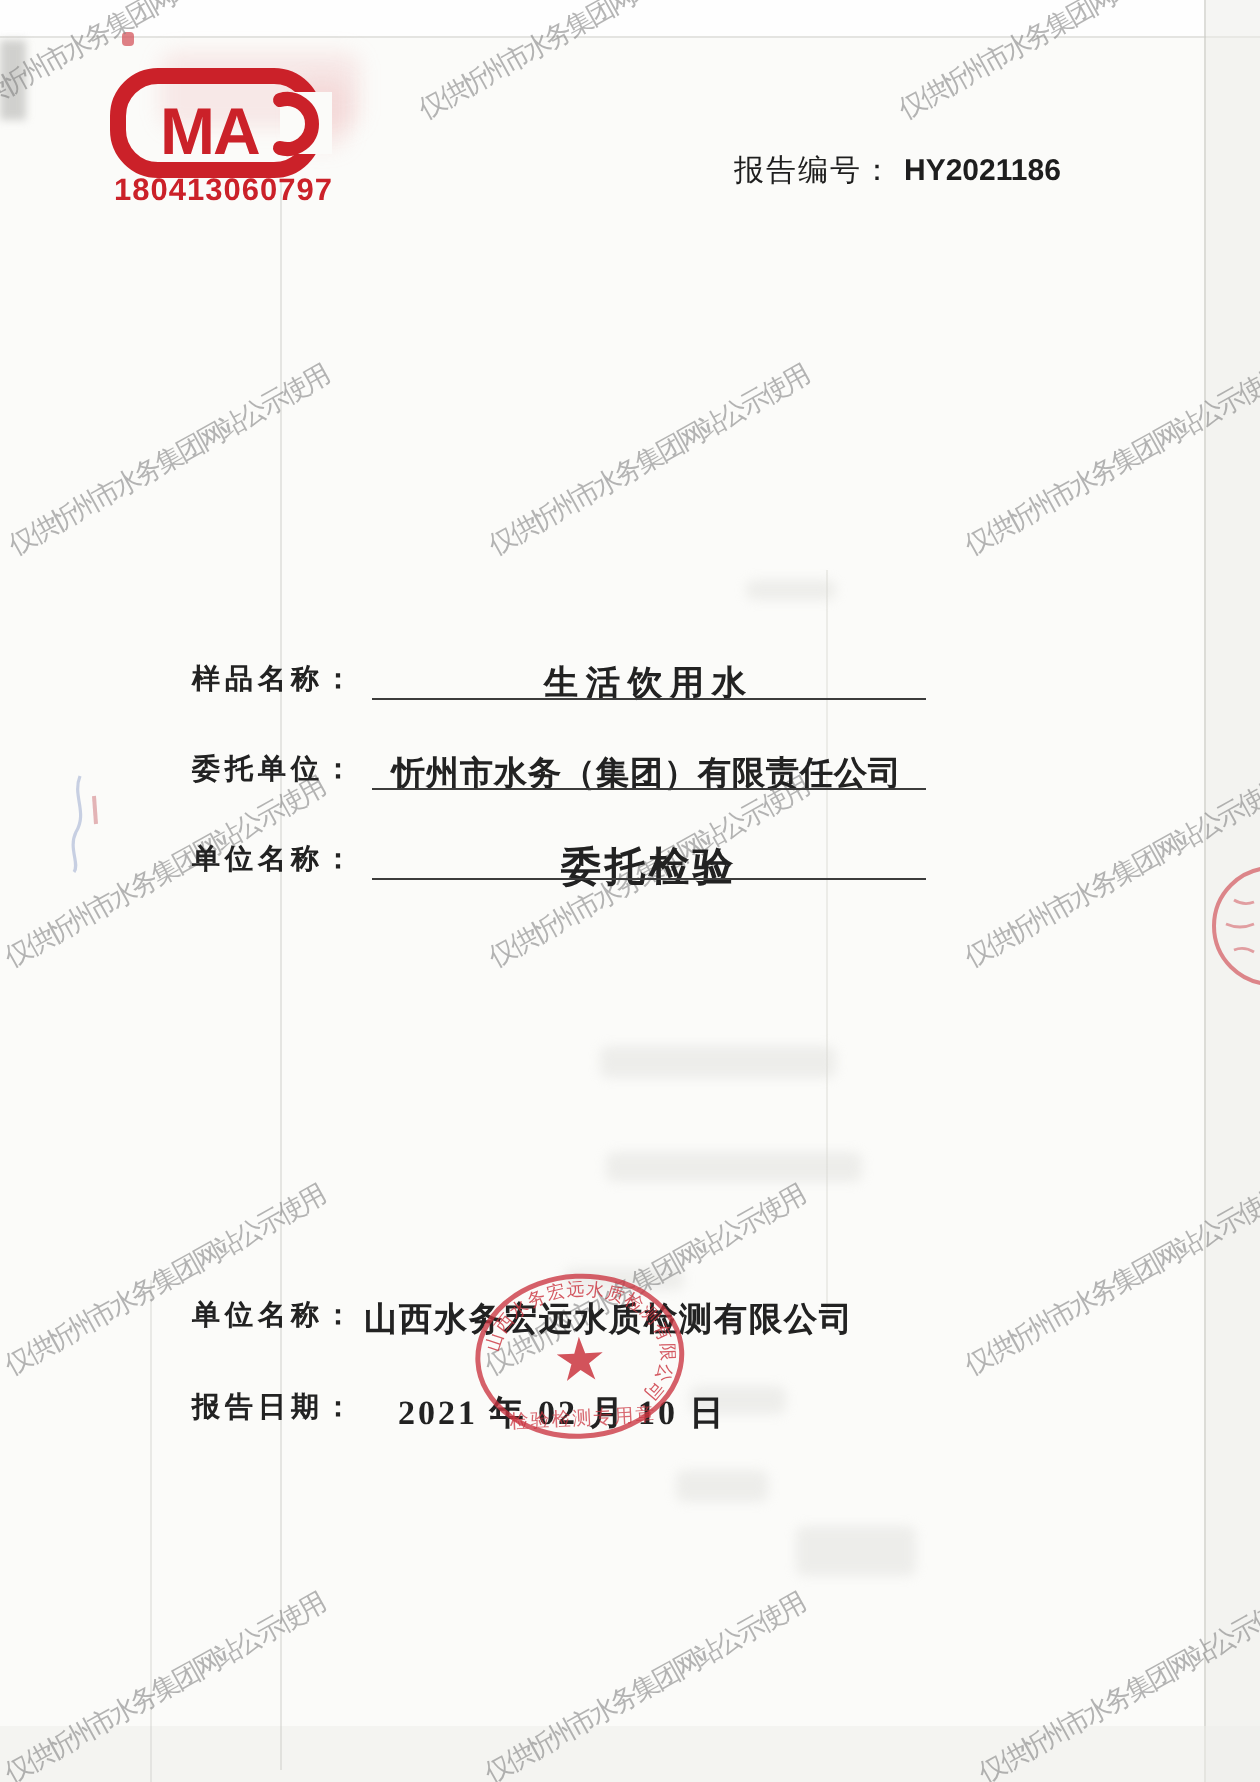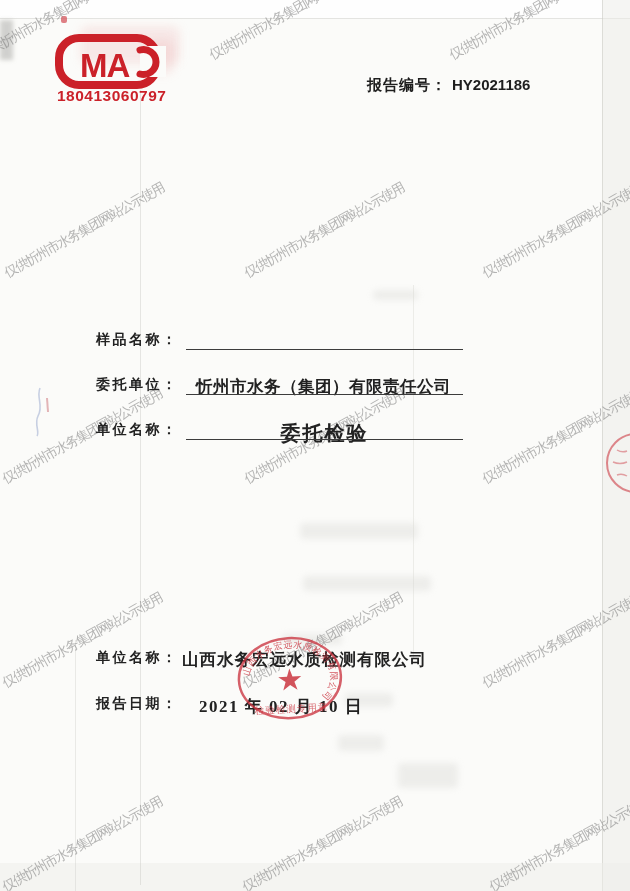--- a/index.html
+++ b/index.html
@@ -29,21 +29,21 @@
   }
   
   .cma{position:absolute;left:54px;top:34px;width:112px;height:56px;}
   .cma-number{
     position:absolute;left:57px;top:87px;width:120px;
     font-family:"Liberation Sans","DejaVu Sans",sans-serif;
     font-weight:700;font-size:15.5px;letter-spacing:.5px;color:#cb2129;
   }
   
   .report-no{position:absolute;left:367px;top:76px;display:flex;align-items:baseline;}
-  .report-no .lab{font-size:15px;font-weight:700;letter-spacing:1px;color:#1e1e1e;}
+  .report-no .lab{font-size:15px;font-weight:400;letter-spacing:1px;color:#1e1e1e;}
   .report-no .val{font-family:"Liberation Sans","DejaVu Sans",sans-serif;font-size:15px;font-weight:700;color:#1e1e1e;margin-left:5px;text-align:center;}
   
   .title{
     position:absolute;left:202px;top:160px;
     font-size:37px;font-weight:700;letter-spacing:4px;color:#252525;white-space:nowrap;
   }
   
   .flabel{position:absolute;left:96px;font-size:14px;font-weight:700;letter-spacing:2.5px;color:#222;white-space:nowrap;}
   .fvalue{position:absolute;font-weight:700;color:#222;white-space:nowrap;}
   .uline{position:absolute;left:186px;width:277px;height:1px;background:#3c3c3c;}
@@ -101,20 +101,21 @@
   </svg>
   <div class="cma-number">180413060797</div>
 
   <div class="report-no">
     <span class="lab">报告编号：</span>
     <span class="val">HY2021186</span>
   </div>
 
 
   <div class="flabel" style="top:331px;">样品名称：</div>
+  <div class="fvalue v-center" style="top:330px;font-size:17px;letter-spacing:4px;">生活饮用水</div>
   <div class="uline" style="top:349px;"></div>
 
   <div class="flabel" style="top:376px;">委托单位：</div>
   <div class="fvalue" style="left:196px;top:376px;font-size:16.5px;letter-spacing:.5px;">忻州市水务（集团）有限责任公司</div>
   <div class="uline" style="top:394px;"></div>
 
   <div class="flabel" style="top:421px;">单位名称：</div>
   <div class="fvalue v-center" style="top:420px;font-size:20px;letter-spacing:2px;">委托检验</div>
   <div class="uline" style="top:439px;"></div>
 

